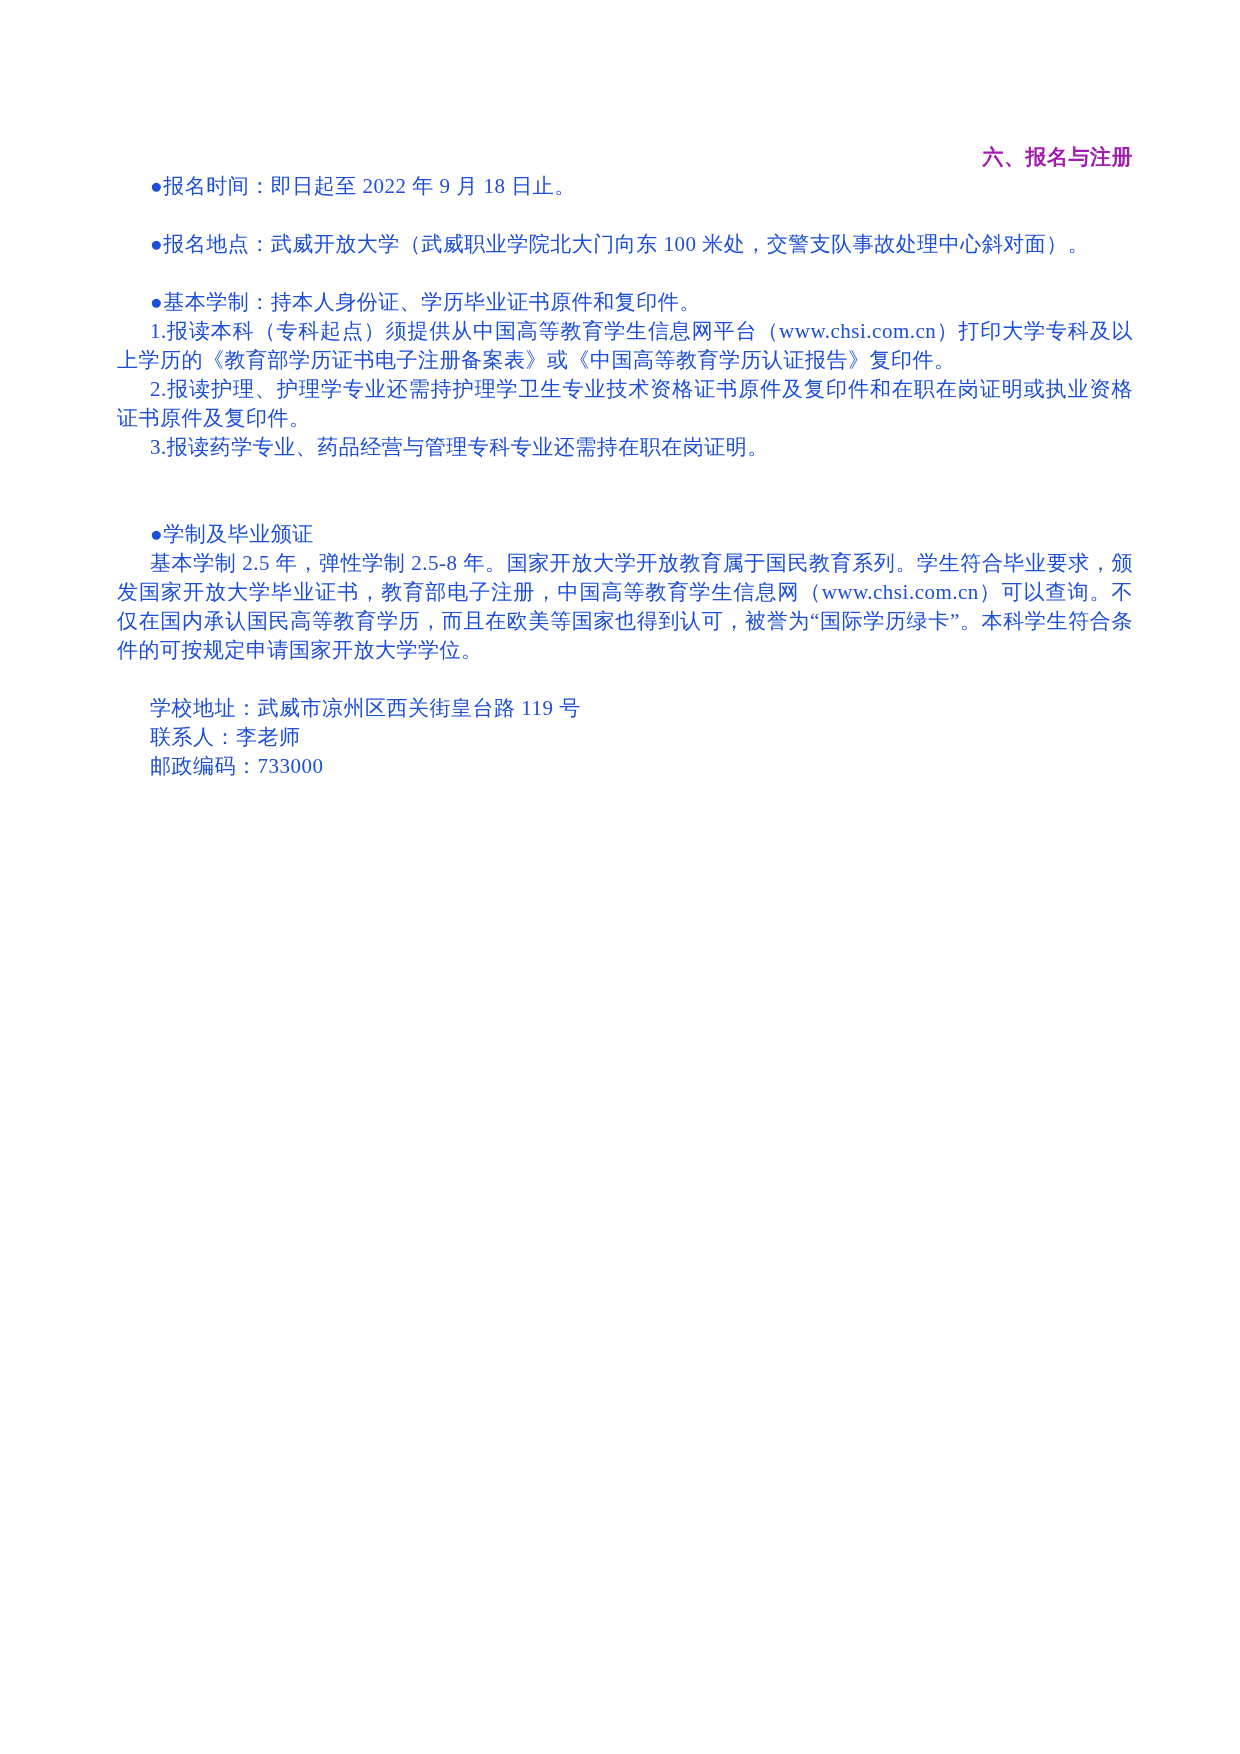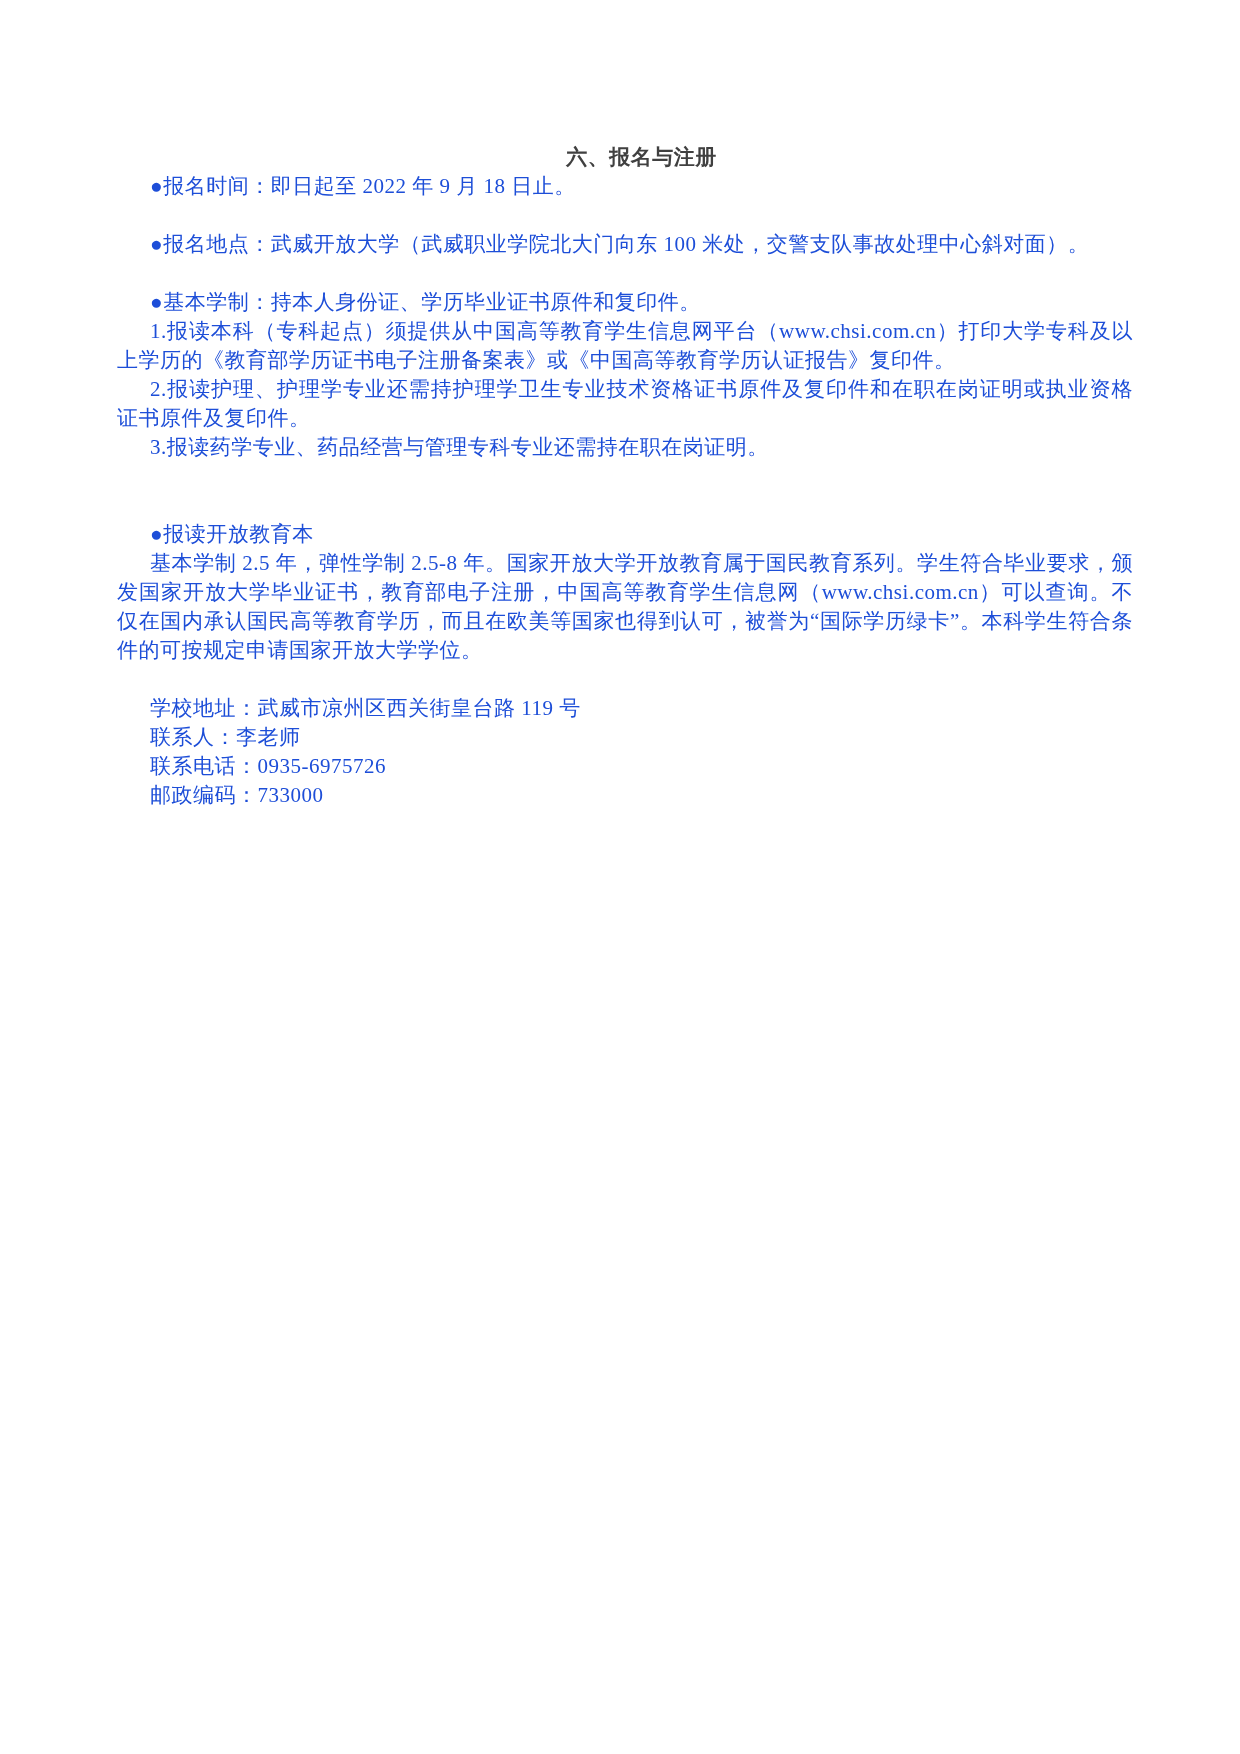--- a/index.html
+++ b/index.html
@@ -21,22 +21,22 @@
     font-family: "Liberation Serif", "DejaVu Serif", serif;
     font-size: 21px;
     line-height: 29px;
     color: #1d4ed8;
     text-align: justify;
     text-indent: 33px;
     letter-spacing: 0.5px;
   }
   .doc p.heading {
     font-weight: bold;
-    text-align: center;
-    color: #404040;
+    text-align: right;
+    color: #a21caf;
   }
   .doc p.blank {
     height: 29px;
   }
 </style>
 </head>
 <body>
 
 <div class="page">
   <div class="doc">
@@ -58,29 +58,28 @@
     <p>2.报读护理、护理学专业还需持护理学卫生专业技术资格证书原件及复印件和在职在岗证明或执业资格证书原件及复印件。</p>
 
     <p>3.报读药学专业、药品经营与管理专科专业还需持在职在岗证明。</p>
 
     <p class="blank"></p>
 
 
 
     <p class="blank"></p>
 
-    <p>●报读开放教育本</p>
+    <p>●学制及毕业颁证</p>
 
     <p>基本学制 2.5 年，弹性学制 2.5-8 年。国家开放大学开放教育属于国民教育系列。学生符合毕业要求，颁发国家开放大学毕业证书，教育部电子注册，中国高等教育学生信息网（www.chsi.com.cn）可以查询。不仅在国内承认国民高等教育学历，而且在欧美等国家也得到认可，被誉为“国际学历绿卡”。本科学生符合条件的可按规定申请国家开放大学学位。</p>
 
     <p class="blank"></p>
 
 
     <p>学校地址：武威市凉州区西关街皇台路 119 号</p>
 
     <p>联系人：李老师</p>
 
-    <p>联系电话：0935-6975726</p>
 
     <p>邮政编码：733000</p>
 
   </div>
 </div>
 
 </body></html>

